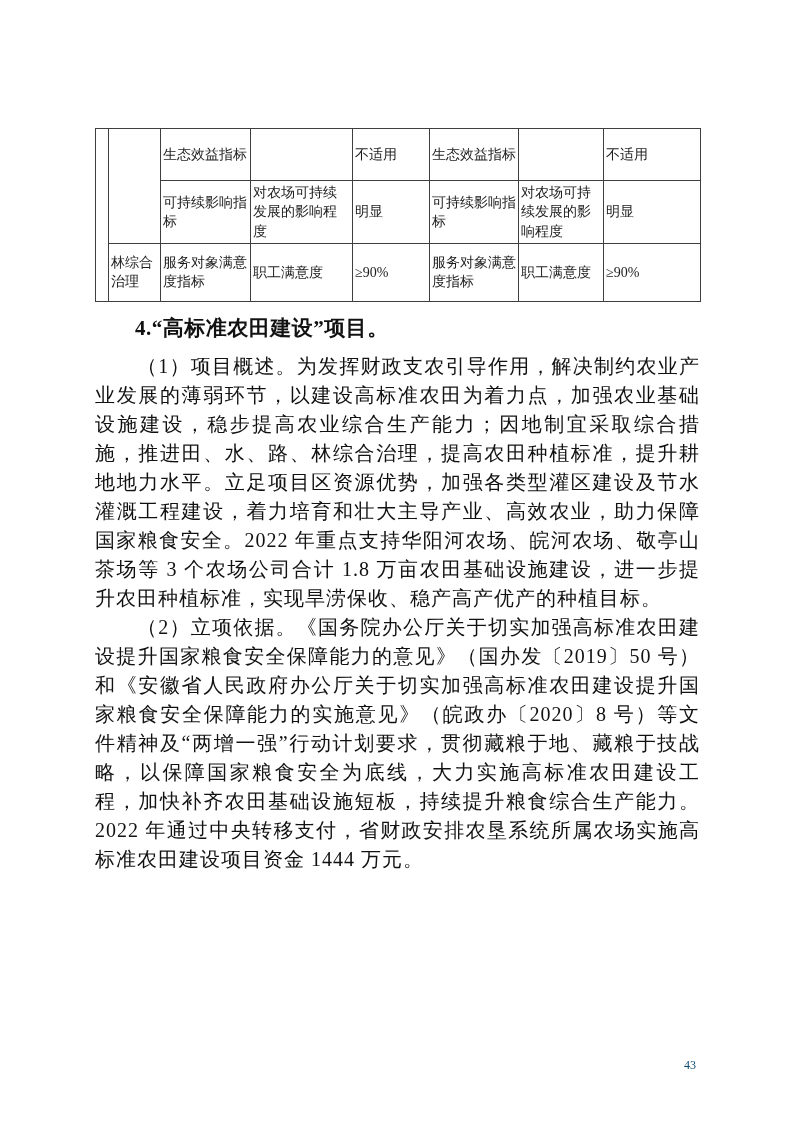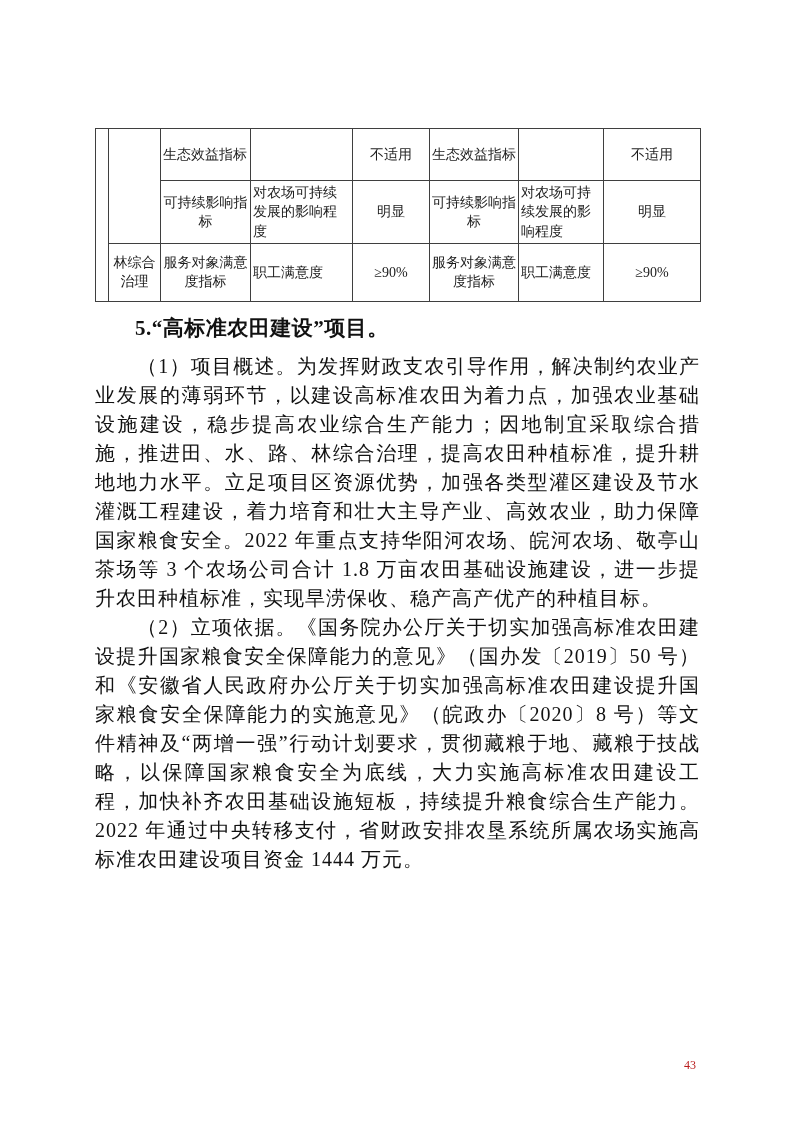--- a/index.html
+++ b/index.html
@@ -24,21 +24,20 @@
     top: 95px;
     width: 605px;
     border-collapse: collapse;
     table-layout: fixed;
     font-size: 14px;
     color: #1c1c1c;
   }
   table.indicator-table td {
     border: 1px solid #3f3f3f;
     vertical-align: middle;
-    text-align: center;
     padding: 2px 2px;
     line-height: 1.38;
     word-break: break-all;
   }
   table.indicator-table td.al { text-align: left; }
   tr.row-eco      { height: 52px; }
   tr.row-sustain  { height: 59px; }
   tr.row-service  { height: 58px; }
 
   
@@ -63,21 +62,21 @@
     text-align: justify;
     letter-spacing: 1px;
   }
 
   
   .page-number {
     position: absolute;
     left: 684px;
     top: 1025px;
     font-size: 12px;
-    color: #b91c1c;
+    color: #0c4a6e;
   }
 </style>
 </head>
 <body>
 
 <div class="page">
 
   <table class="indicator-table">
     <colgroup>
       <col style="width:13px">
@@ -114,20 +113,20 @@
         <td class="al">职工满意度</td>
         <td>≥90%</td>
         <td>服务对象满意度指标</td>
         <td class="al">职工满意度</td>
         <td>≥90%</td>
       </tr>
     </tbody>
   </table>
 
   <div class="content">
-    <div class="section-heading">5.“高标准农田建设”项目。</div>
+    <div class="section-heading">4.“高标准农田建设”项目。</div>
     <p class="body-para">（1）项目概述。为发挥财政支农引导作用，解决制约农业产业发展的薄弱环节，以建设高标准农田为着力点，加强农业基础设施建设，稳步提高农业综合生产能力；因地制宜采取综合措施，推进田、水、路、林综合治理，提高农田种植标准，提升耕地地力水平。立足项目区资源优势，加强各类型灌区建设及节水灌溉工程建设，着力培育和壮大主导产业、高效农业，助力保障国家粮食安全。2022 年重点支持华阳河农场、皖河农场、敬亭山茶场等 3 个农场公司合计 1.8 万亩农田基础设施建设，进一步提升农田种植标准，实现旱涝保收、稳产高产优产的种植目标。</p>
     <p class="body-para">（2）立项依据。《国务院办公厅关于切实加强高标准农田建设提升国家粮食安全保障能力的意见》（国办发〔2019〕50 号）和《安徽省人民政府办公厅关于切实加强高标准农田建设提升国家粮食安全保障能力的实施意见》（皖政办〔2020〕8 号）等文件精神及“两增一强”行动计划要求，贯彻藏粮于地、藏粮于技战略，以保障国家粮食安全为底线，大力实施高标准农田建设工程，加快补齐农田基础设施短板，持续提升粮食综合生产能力。2022 年通过中央转移支付，省财政安排农垦系统所属农场实施高标准农田建设项目资金 1444 万元。</p>
   </div>
 
   <div class="page-number">43</div>
 
 </div>
 
 </body></html>

